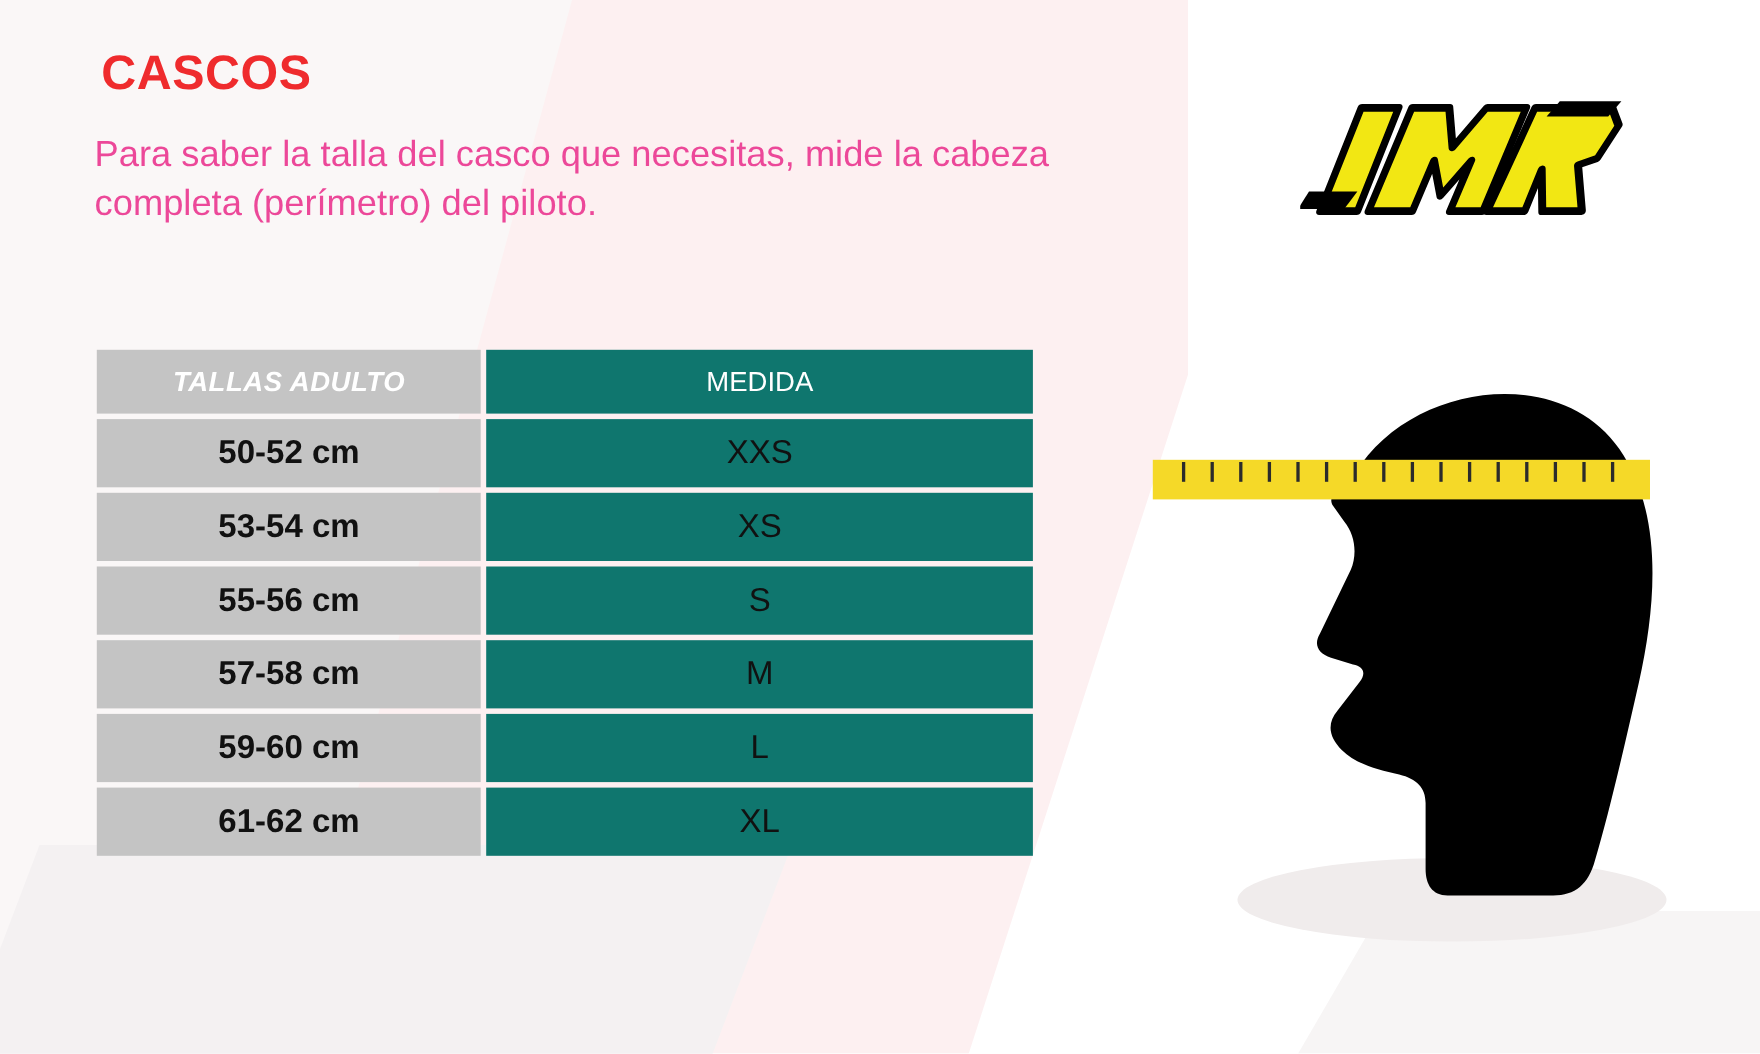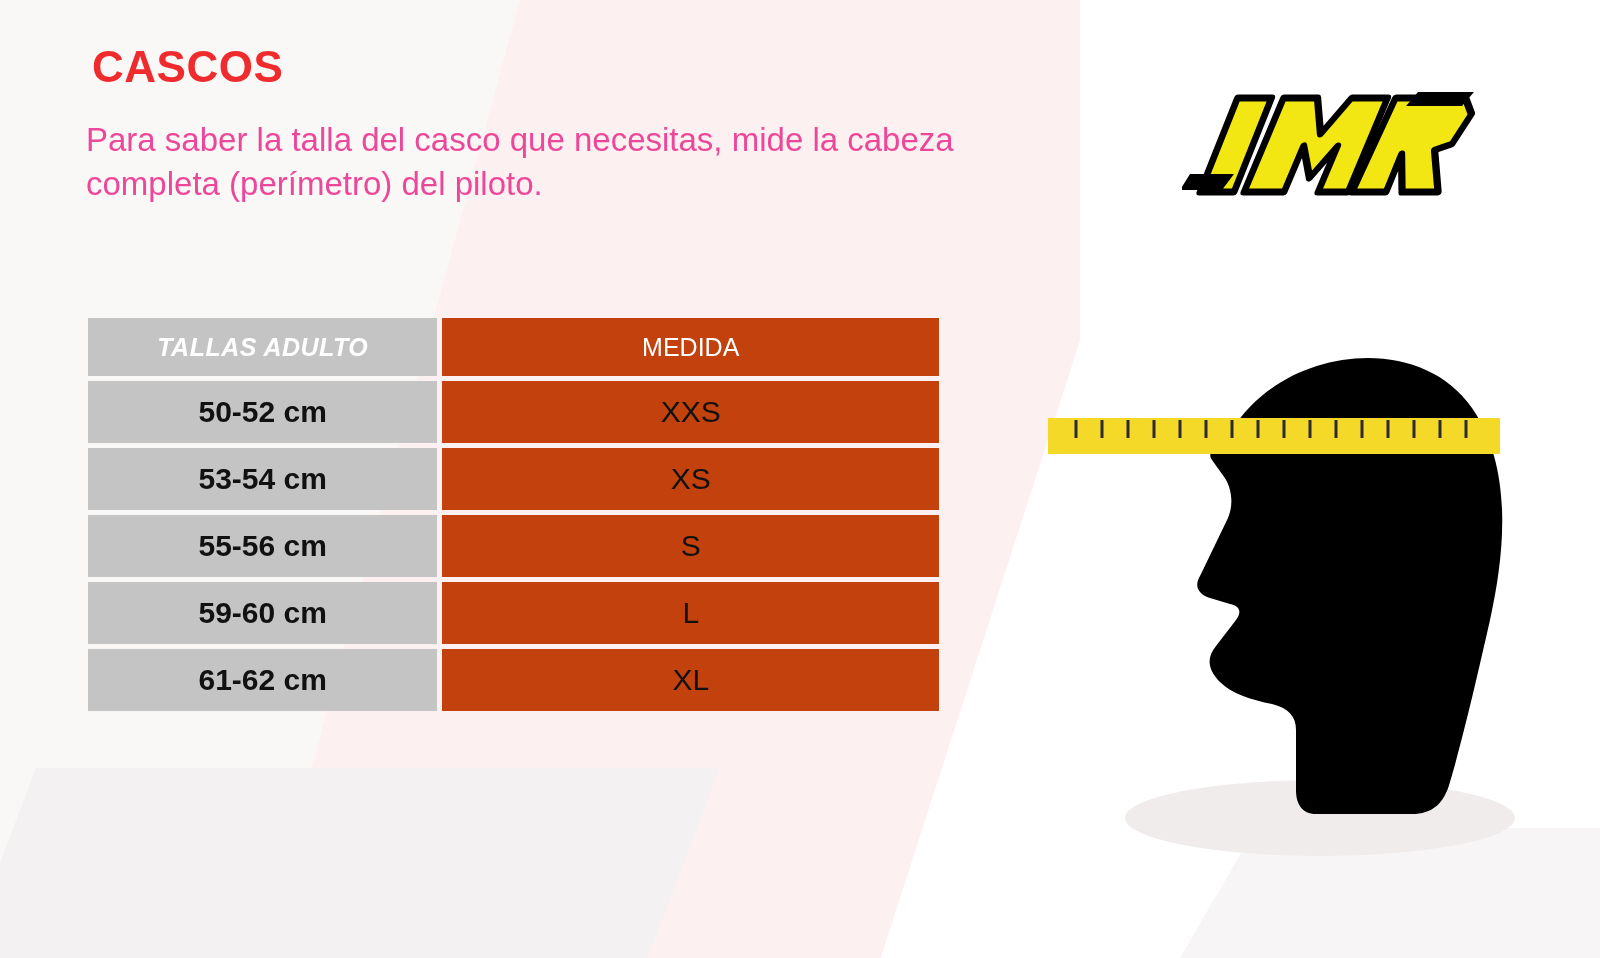--- a/index.html
+++ b/index.html
@@ -138,21 +138,21 @@
     line-height: 62px;
   }
   .tcell.left {
     width: 354px;
     background: #c4c4c4;
     font-weight: bold;
     margin-right: 5px;
   }
   .tcell.right {
     width: 503px;
-    background: #c2410c;
+    background: #0f766e;
   }
   .thead .tcell.left { width: 354px; }
   .thead .tcell.right { width: 503px; }
 
   
   .head-art {
     position: absolute;
     right: 60px;
     top: 290px;
     width: 520px;
@@ -203,20 +203,24 @@
       <div class="tcell left">50-52 cm</div>
       <div class="tcell right">XXS</div>
     </div>
     <div class="trow">
       <div class="tcell left">53-54 cm</div>
       <div class="tcell right">XS</div>
     </div>
     <div class="trow">
       <div class="tcell left">55-56 cm</div>
       <div class="tcell right">S</div>
+    </div>
+    <div class="trow">
+      <div class="tcell left">57-58 cm</div>
+      <div class="tcell right">M</div>
     </div>
     <div class="trow">
       <div class="tcell left">59-60 cm</div>
       <div class="tcell right">L</div>
     </div>
     <div class="trow">
       <div class="tcell left">61-62 cm</div>
       <div class="tcell right">XL</div>
     </div>
   </div>

